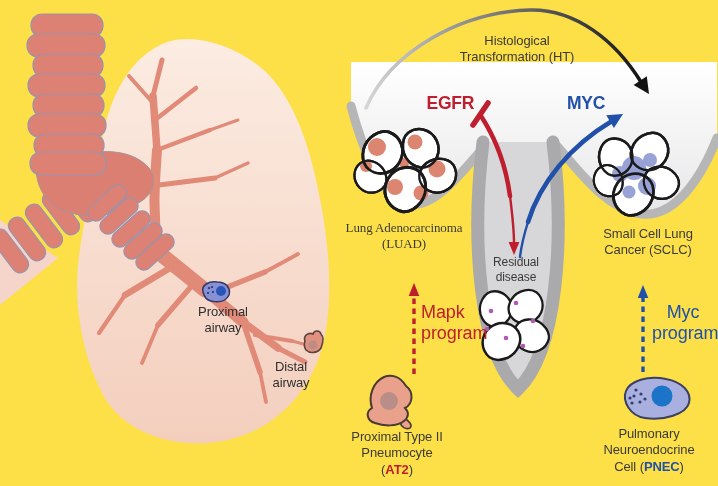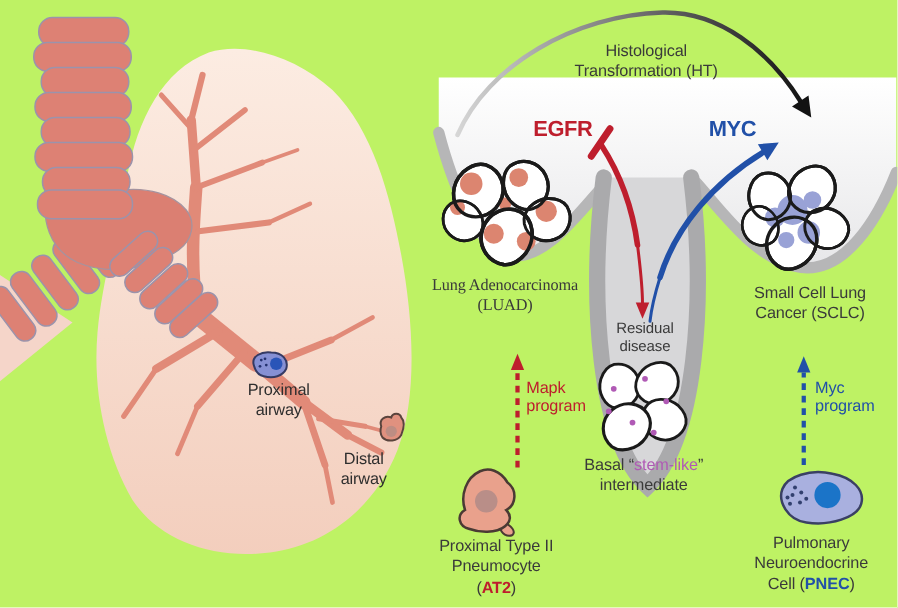--- a/index.html
+++ b/index.html
@@ -1,24 +1,24 @@
 <!DOCTYPE html>
 <html><head>
 <meta charset="utf-8">
 <style>
   html,body{margin:0;padding:0;background:#fff;}
-  .fig{position:relative;width:718px;height:486px;background:#bef264;overflow:hidden;
+  .fig{position:relative;width:718px;height:486px;background:#fde047;overflow:hidden;
        font-family:"Liberation Sans",sans-serif;}
   .fig svg{position:absolute;left:0;top:0;}
   .lbl{position:absolute;font-size:13px;line-height:1.25;color:#3a3a3a;text-align:center;
        letter-spacing:-0.1px;transform:translateX(-50%);white-space:normal;}
   .lbl.left{transform:none;text-align:left;}
   .gene{font-weight:bold;font-size:17.5px;letter-spacing:-0.3px;line-height:1;}
   .gene.ralign{transform:translateX(-100%);}
-  .prog{font-size:13px;line-height:1.18;}
+  .prog{font-size:18px;line-height:1.18;}
   .small{font-size:12px;}
   .red{color:#be1e2d;}
   .blue{color:#2150a8;}
   .purple{color:#b05ab5;}
   .b{font-weight:bold;}
 </style>
 </head>
 <body>
 
 <div class="fig">
@@ -245,30 +245,26 @@
 <div class="lbl" style="left:517px;top:33px;width:150px;">Histological Transformation (HT)</div>
 
 <div class="lbl gene ralign red" style="left:474px;top:95px;width:auto;white-space:nowrap;">EGFR</div>
 
 <div class="lbl gene left blue" style="left:567px;top:95px;white-space:nowrap;">MYC</div>
 
 <div class="lbl" style="left:404px;top:220px;width:120px;font-family:Liberation Serif, serif;">Lung Adenocarcinoma (LUAD)</div>
 
 <div class="lbl small" style="left:516px;top:255px;width:70px;">Residual disease</div>
 
-<div class="lbl" style="left:515px;top:364px;width:150px;">
-  <div><span>Basal “</span><span class="purple">stem-like</span><span>”</span></div>
-  <div>intermediate</div>
-</div>
 
 <div class="lbl" style="left:648px;top:226px;width:92px;">Small Cell Lung Cancer (SCLC)</div>
 
 <div class="lbl left prog red" style="left:421px;top:302px;width:62px;">Mapk program</div>
 
-<div class="lbl left prog blue" style="left:652px;top:302px;width:62px;">Myc program</div>
+<div class="lbl left prog blue" style="left:652px;top:302px;width:62px;text-align:center;">Myc program</div>
 
 <div class="lbl" style="left:397px;top:429px;width:120px;">
   <div>Proximal Type II</div>
   <div>Pneumocyte</div>
   <div><span>(</span><span class="red b">AT2</span><span>)</span></div>
 </div>
 
 <div class="lbl" style="left:649px;top:426px;width:130px;">
   <div>Pulmonary</div>
   <div>Neuroendocrine</div>

